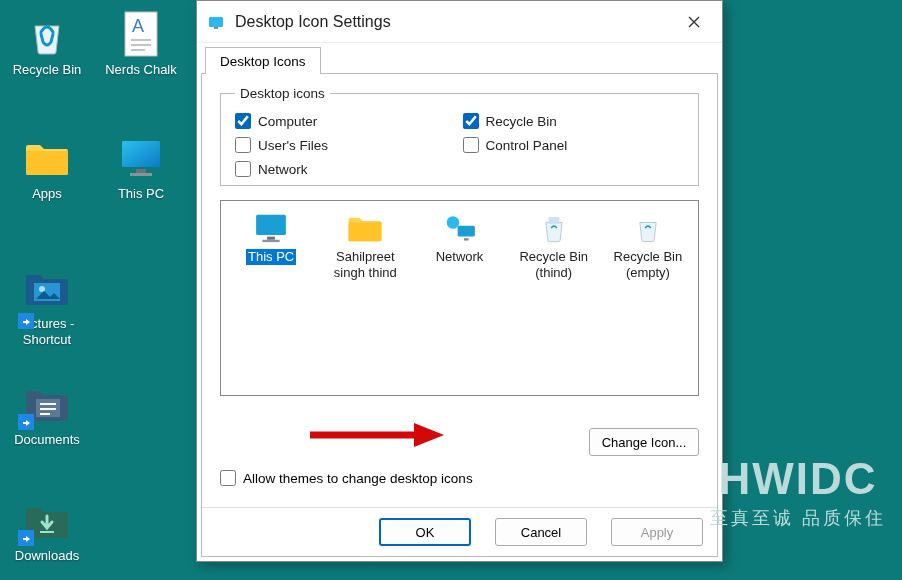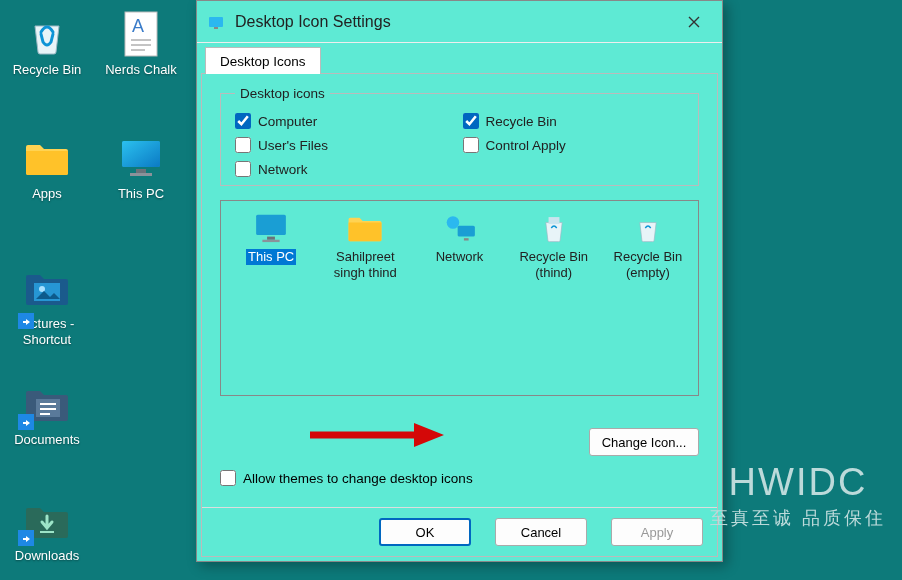--- a/index.html
+++ b/index.html
@@ -14,21 +14,21 @@
 .recycle-svg { width: 44px; height: 44px; }
 
 .folder-svg { width: 46px; height: 38px; }
 .monitor-svg { width: 46px; height: 38px; }
 
 
 .shortcut-arrow { position: absolute; bottom: 18px; left: 16px; width: 16px; height: 16px; background: #1e88e5; display:flex;align-items:center;justify-content:center; }
 .shortcut-arrow svg { width: 10px; height: 10px; }
 
 
-.dialog { position: absolute; left: 196px; top: 0; width: 527px; height: 562px; background: #5eead4; border: 1px solid #888; box-shadow: 4px 4px 12px rgba(0,0,0,0.3); display: flex; flex-direction: column; }
+.dialog { position: absolute; left: 196px; top: 0; width: 527px; height: 562px; background: #ffffff; border: 1px solid #888; box-shadow: 4px 4px 12px rgba(0,0,0,0.3); display: flex; flex-direction: column; }
 .titlebar { height: 42px; display: flex; align-items: center; padding: 0 10px; border-bottom: 1px solid #eee; }
 .titlebar .t-icon { width: 18px; height: 18px; margin-right: 10px; }
 .titlebar .t-text { font-size: 16px; flex: 1; color: #222; }
 .titlebar .close { width: 36px; height: 36px; display: flex; align-items: center; justify-content: center; cursor: pointer; font-size: 16px; font-family: Arial; }
 
 
 .tab-strip { padding-left: 8px; height: 30px; display:flex; align-items:flex-end; }
 .tab { border: 1px solid #bbb; border-bottom: none; padding: 6px 14px 5px; font-size: 13.5px; background:#fff; position:relative; top:1px; }
 .tab-panel-border { margin:0 4px 4px 4px; border:1px solid #bbb; border-top:1px solid #bbb; flex:1; display:flex; flex-direction:column; }
 .tab.active { z-index:2; }
@@ -62,21 +62,21 @@
 
 .dialog-bottom { border-top: 1px solid #ddd; padding: 10px 14px; display: flex; justify-content: flex-end; gap: 24px; margin-top:auto; }
 .dialog-bottom .win-btn { min-width: 92px; }
 
 
 .arrow-annot { position: absolute; left: 306px; top: 420px; pointer-events:none; }
 .arrow-annot svg { width: 140px; height: 30px; }
 
 
 .watermark { position: absolute; right: 16px; bottom: 50px; color: #bcdada; text-align: center; }
-.watermark .wm-big { font-size: 38px; font-weight: 400; letter-spacing: 2px; }
+.watermark .wm-big { font-size: 44px; font-weight: 700; letter-spacing: 2px; }
 .watermark .wm-small { font-size: 18px; letter-spacing: 3px; margin-top: 2px; }
 
 
 .doc-svg { width:40px; height:48px; }
 .pic-folder-svg { width:46px; height:38px; }
 .dl-svg { width:46px; height:40px; }
 </style>
 </head>
 <body>
 
@@ -214,21 +214,21 @@
         <label class="chk">
               <input type="checkbox" checked="" style="">
               <span>Recycle Bin</span>
             </label>
         <label class="chk">
               <input type="checkbox" style="">
               <span>User's Files</span>
             </label>
         <label class="chk">
               <input type="checkbox" style="">
-              <span>Control Apply</span>
+              <span>Control Panel</span>
             </label>
         <label class="chk full-row">
               <input type="checkbox" style="">
               <span>Network</span>
             </label>
       </div>
     </fieldset>
 
     <div class="preview">
       <div class="p-item selected">

